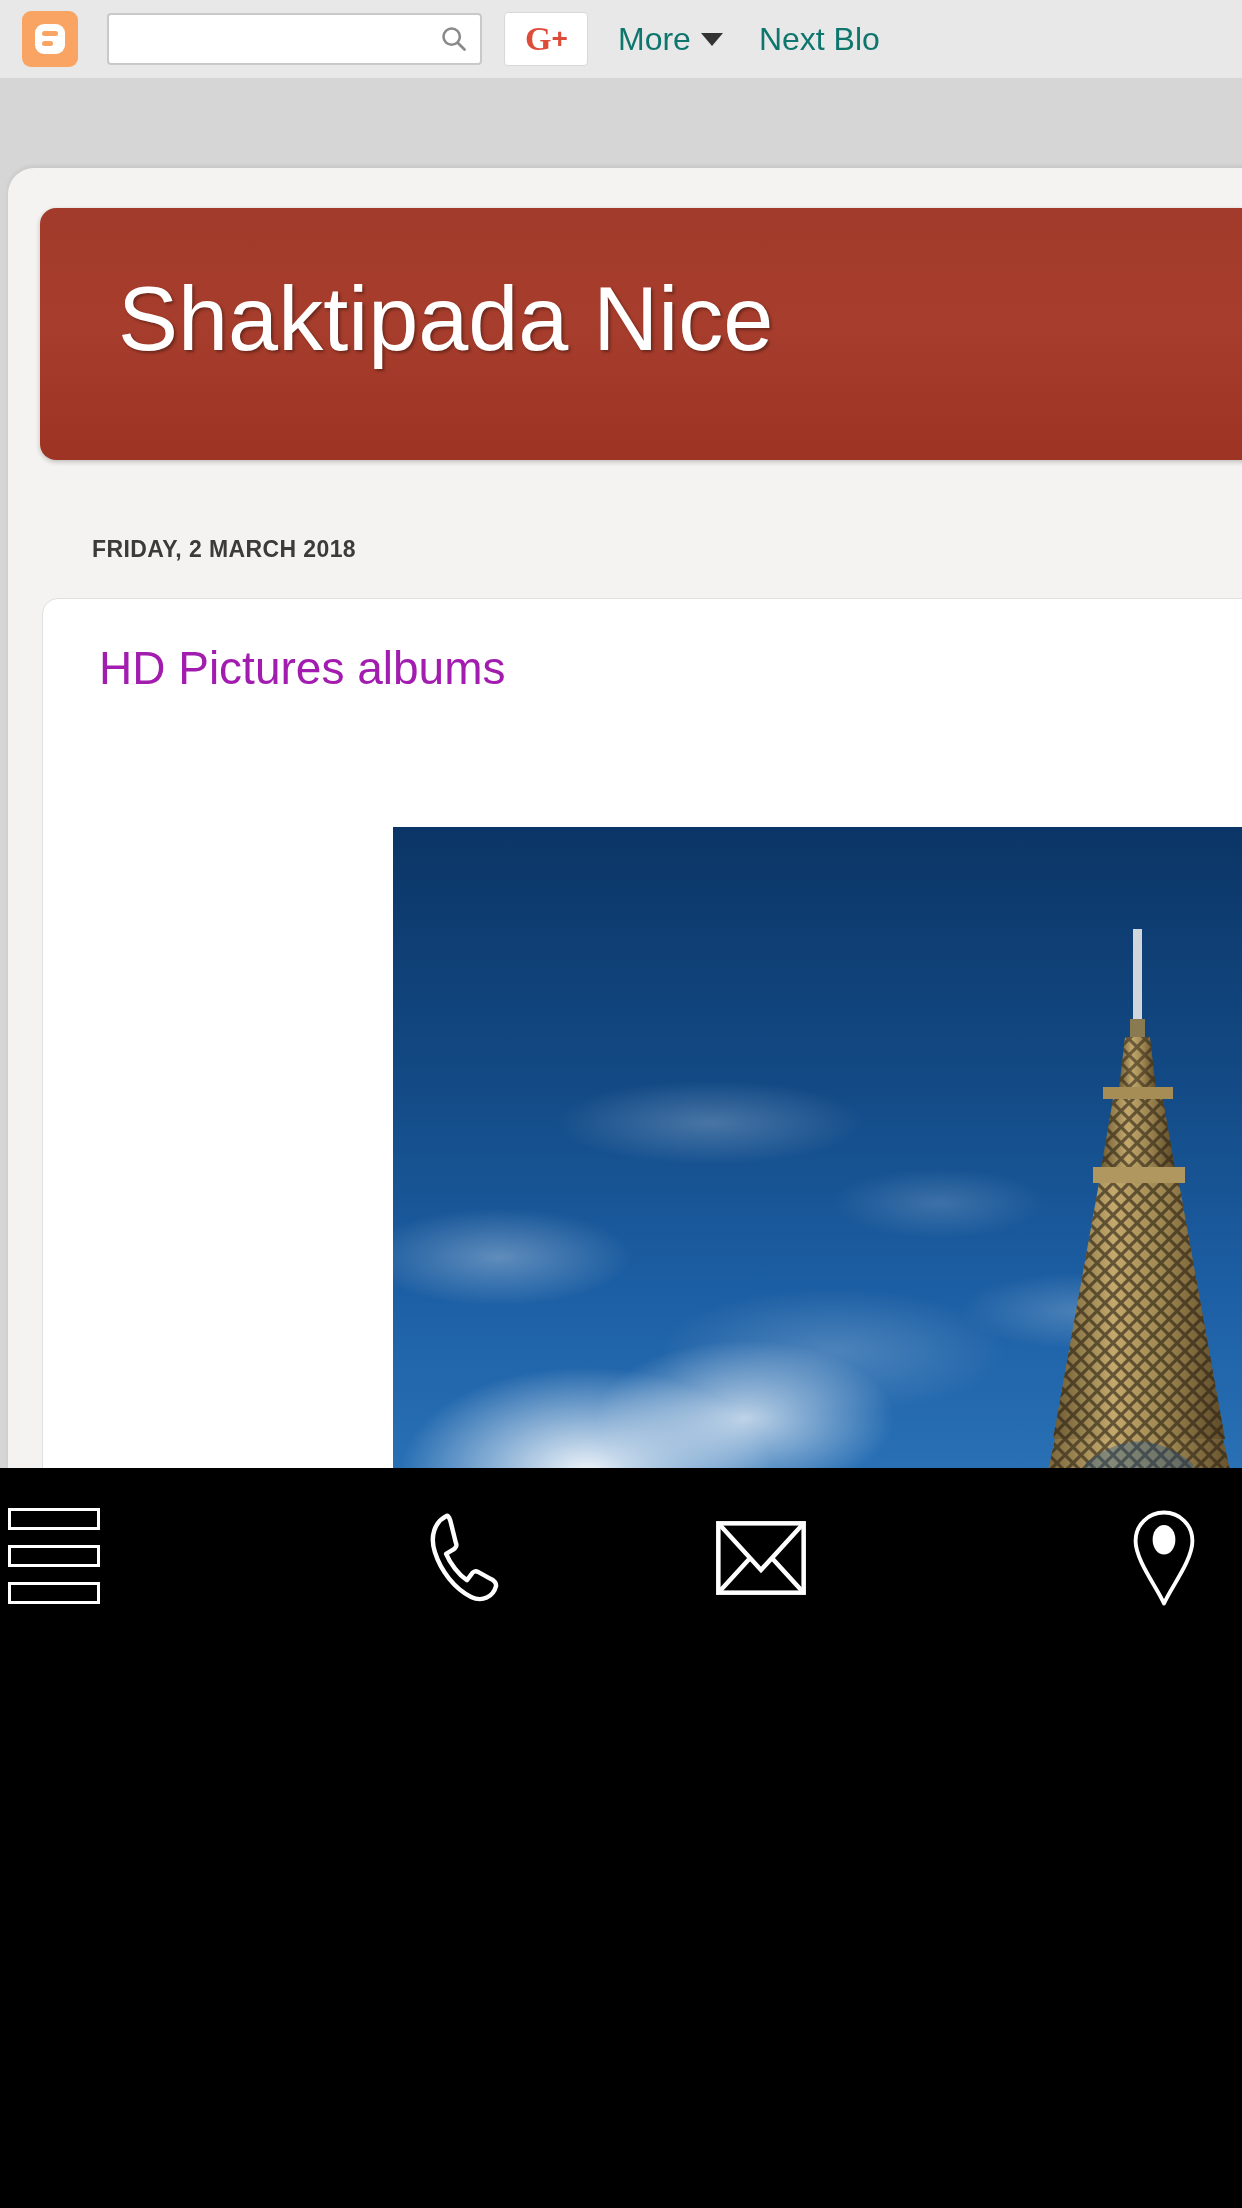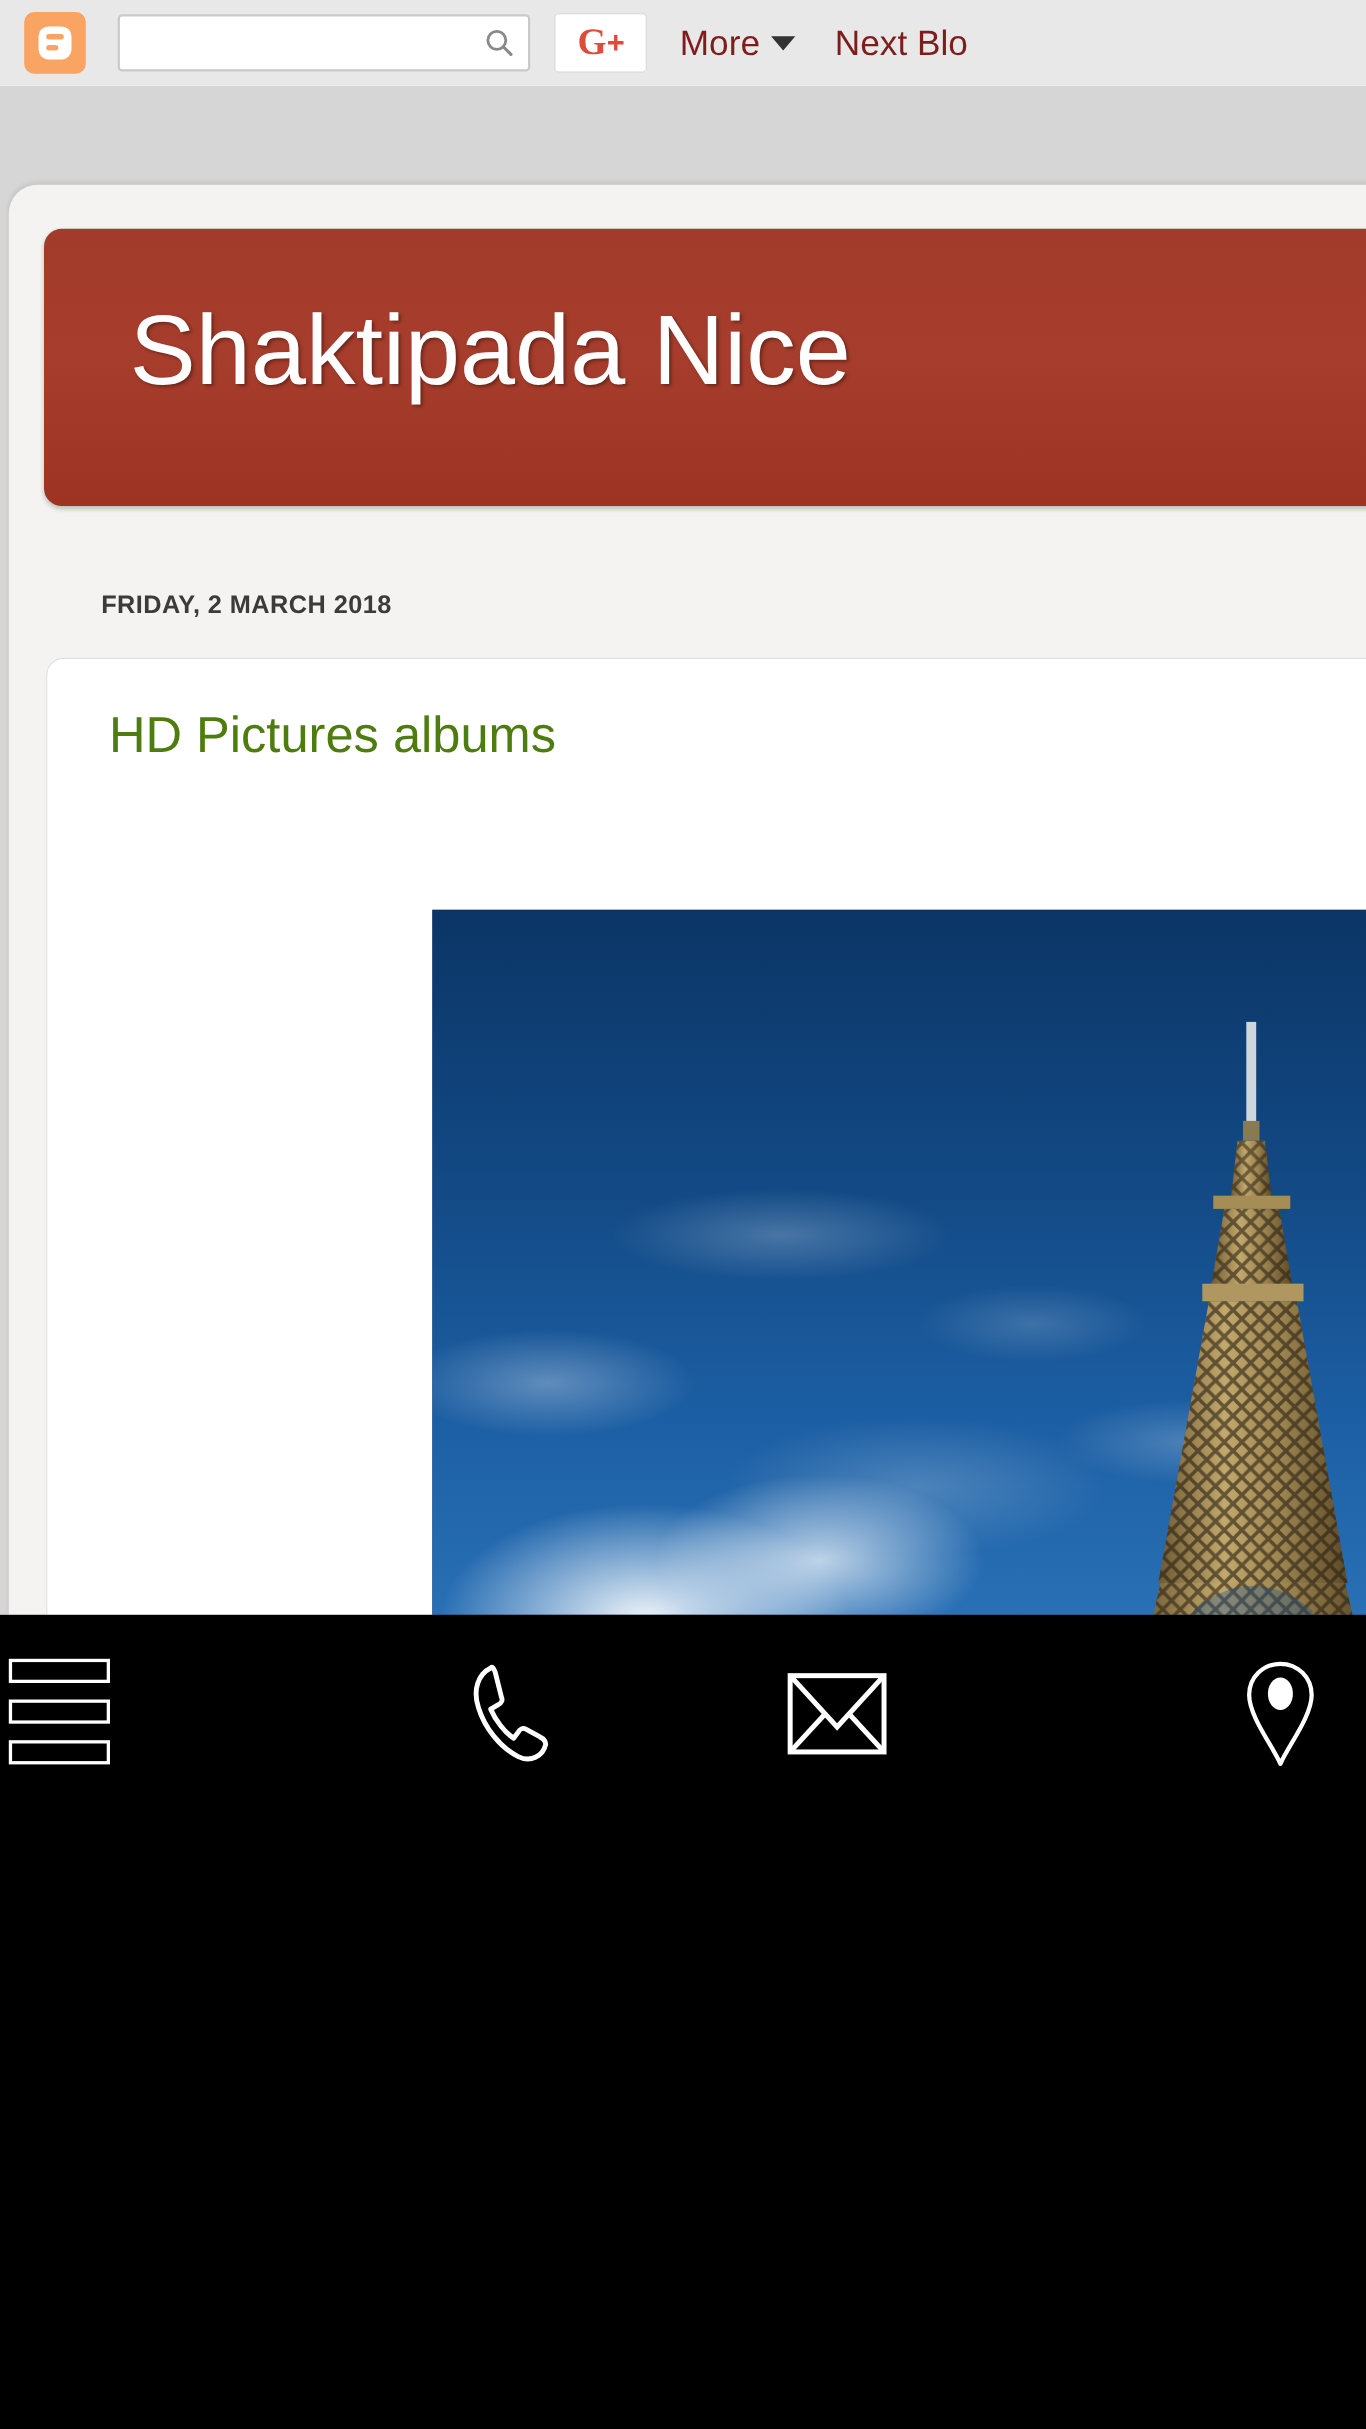--- a/index.html
+++ b/index.html
@@ -85,21 +85,21 @@
     font-weight: bold;
     color: #dd4b39;
     letter-spacing: -1px;
   }
   .gplus-btn .g { font-family: "Liberation Serif", serif; font-size: 34px; }
   .gplus-btn .plus { font-size: 28px; margin-left: 1px; }
 
   .nav-link {
     margin-left: 30px;
     font-size: 32px;
-    color: #7f1d1d;
+    color: #0f766e;
     white-space: nowrap;
     flex: 0 0 auto;
     display: flex; align-items: center;
   }
   .caret {
     display: inline-block;
     margin-left: 10px;
     width: 0; height: 0;
     border-left: 11px solid transparent;
     border-right: 11px solid transparent;
@@ -159,21 +159,21 @@
     width: 1230px; height: 900px;
     background: #ffffff;
     border: 1px solid #e0e0e0;
     border-radius: 16px 16px 0 0;
     overflow: hidden;
   }
   .post-title {
     position: absolute;
     left: 56px; top: 42px;
     font-size: 46px;
-    color: #4d7c0f;
+    color: #a21caf;
     white-space: nowrap;
   }
   .post-link {
     position: absolute;
     left: 56px; top: 155px;
     font-size: 38px;
     color: #f20ce0;
     text-decoration: underline;
     text-decoration-color: #f20ce0;
     white-space: nowrap;

